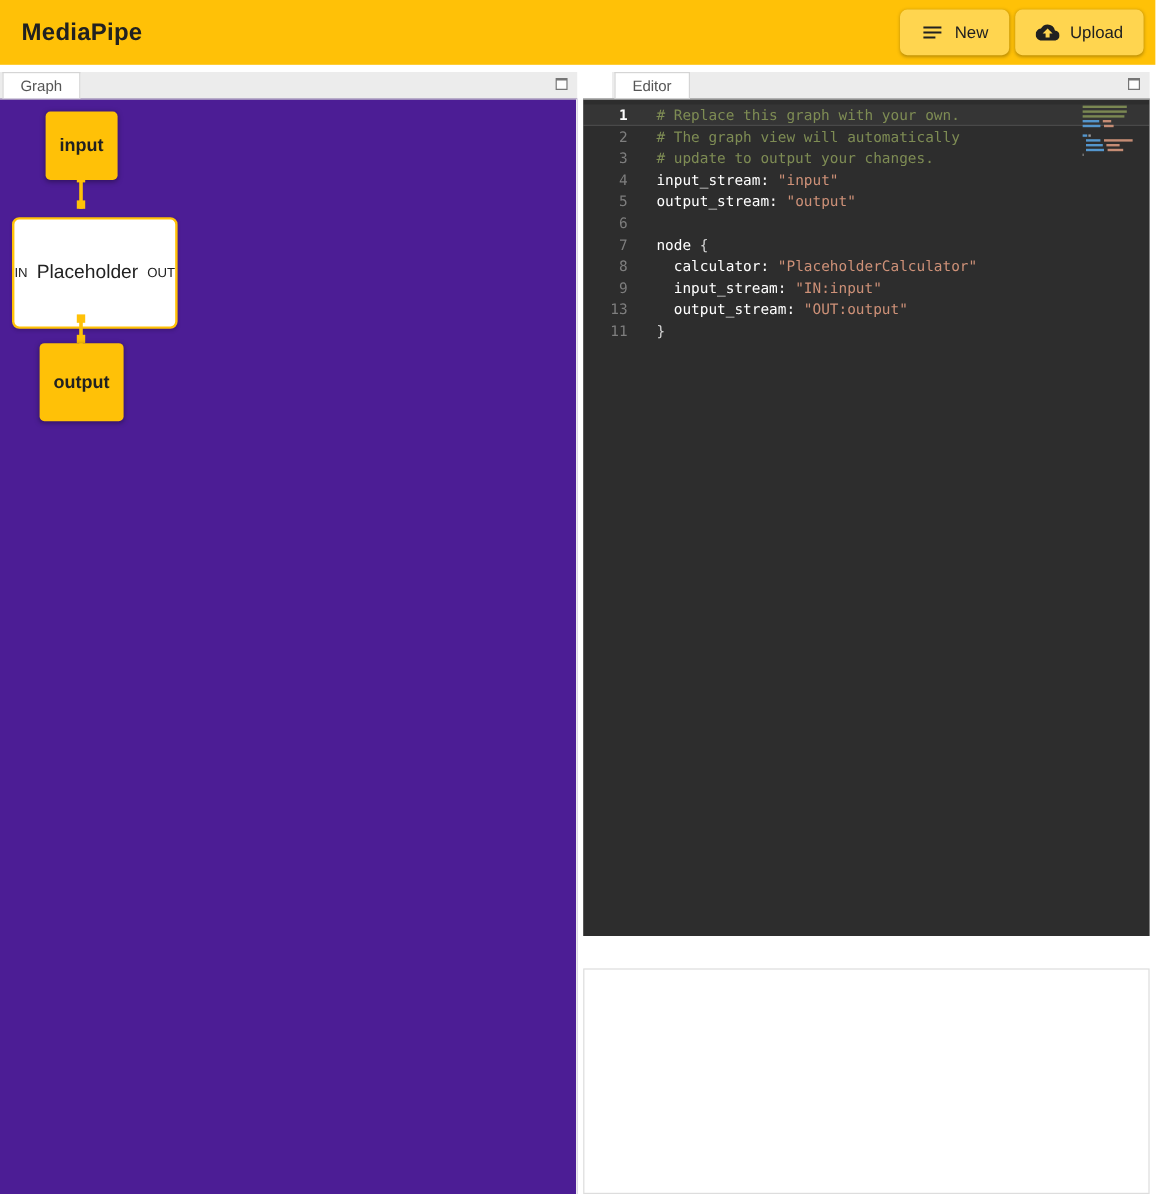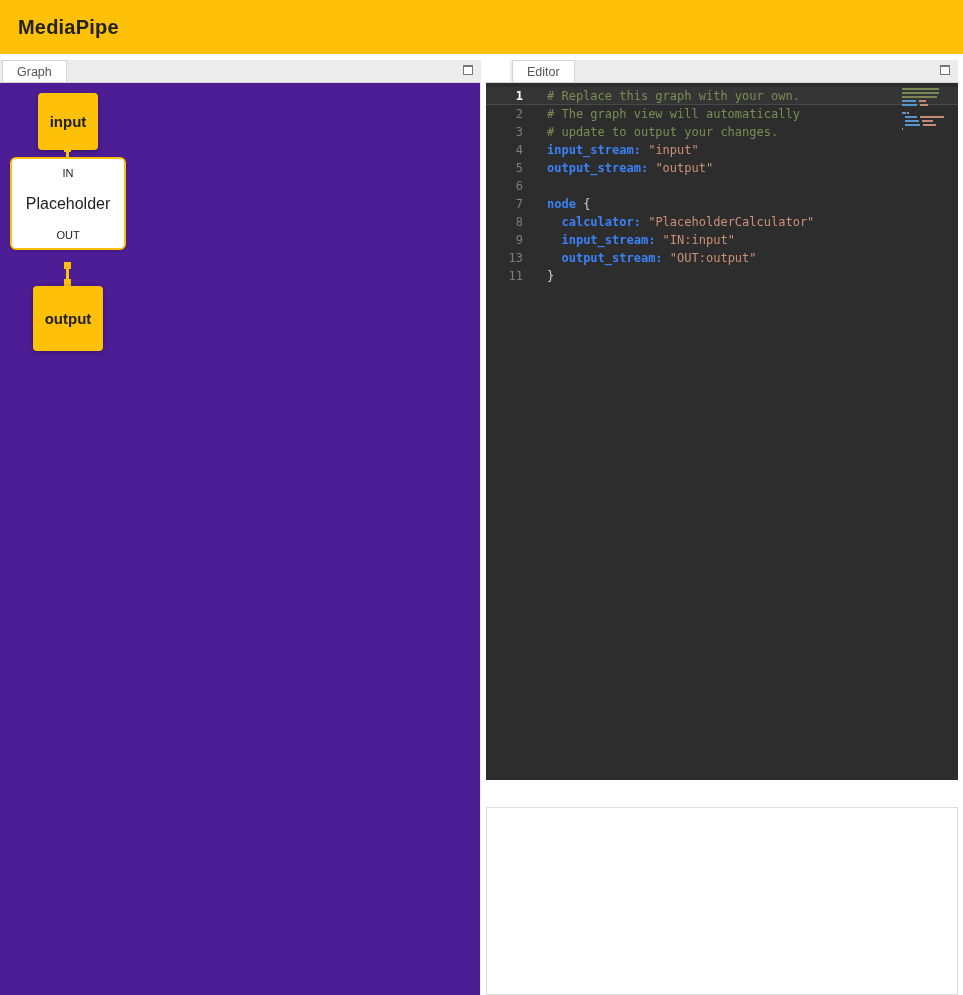--- a/index.html
+++ b/index.html
@@ -34,62 +34,76 @@
     border-right:1px solid #ececec; }
   .editor-content { background:#2D2D2D; border-top:1px solid #d5d5d5; overflow:hidden; }
   .feedback-content { background:#ffffff; border:1px solid #ddd; }
 
   
   .gnode { position:absolute; background:#FFC107; border-radius:4px;
     box-shadow:0 1px 4px rgba(0,0,0,.35); display:flex; align-items:center;
     justify-content:center; font-size:15px; font-weight:bold; color:#212121; cursor:pointer; }
   .input-node  { left:38px; top:10px;  width:60px; height:57px; }
   .output-node { left:33px; top:203px; width:70px; height:65px; }
-  .pnode { position:absolute; left:10px; top:74px; width:116px; height:93px;
+  .pnode { position:absolute; left:10px; top:98px; width:138px; height:93px;
     background:#fff; border:2px solid #FFC107; border-radius:6px;
-    box-shadow:0 1px 3px rgba(0,0,0,.15); display:flex; flex-direction:column;
+    box-shadow:0 1px 3px rgba(0,0,0,.15); display:flex; flex-direction:row;
     align-items:center; justify-content:space-between; padding:8px 0 7px; cursor:pointer; }
   .port  { font-size:11px; color:#212121; }
   .pname { font-size:16px; color:#212121; }
   .edge { position:absolute; width:3px; background:#FFC107; }
   .edge1 { left:66px; top:64px;  height:27px; }
   .edge2 { left:66px; top:182px; height:22px; }
   .edge-dot { position:absolute; width:7px; height:7px; background:#FFC107; }
   .dot1 { left:64px; top:62px; }  .dot2 { left:64px; top:84px; }
   .dot3 { left:64px; top:179px; } .dot4 { left:64px; top:196px; }
 
   
   .code-area { position:absolute; left:0; right:0; top:0; bottom:0; padding-top:4px;
     font-family:"DejaVu Sans Mono", monospace; font-size:12px; line-height:18px; cursor:text; }
   .code-line { display:flex; height:18px; white-space:pre; }
   .line-num { width:37px; flex:0 0 37px; text-align:right; color:#7E7E7E; }
   .code-line.active { background:rgba(255,255,255,.04);
     box-shadow:inset 0 -1px 0 rgba(255,255,255,.10); }
   .code-line.active .line-num { color:#ffffff; font-weight:bold; }
   .line-content { padding-left:24px; }
   .tok-comment { color:#7E8C54; }
-  .tok-key     { color:#3b82f6;font-weight:bold; }
+  .tok-key     { color:#ffffff; }
   .tok-string  { color:#CE9178; }
   .tok-plain   { color:#D4D4D4; }
 
   
   .minimap { position:absolute; top:4px; right:14px; width:42px; overflow:hidden; cursor:pointer; }
   .mm-line { height:3px; margin-bottom:1px; display:flex; gap:1px; align-items:center; }
   .mm-seg { height:2px; display:inline-block; flex:0 0 auto; }
   .mm-comment { background:rgba(126,140,84,.95); }
   .mm-key     { background:rgba(86,156,214,.95); }
   .mm-string  { background:rgba(206,145,120,.95); }
   .mm-plain   { background:rgba(212,212,212,.65); }
   .mm-space   { background:transparent; }
 </style>
 </head>
 <body>
 
 <header class="header">
   <div class="app-title">MediaPipe</div>
+  <div class="header-buttons">
+    <button class="hbtn">
+      <svg viewBox="0 0 24 24">
+          <path d="M3 18h12v-2H3v2zM3 6v2h18V6H3zm0 7h18v-2H3v2z"></path>
+        </svg>
+      <span>New</span>
+    </button>
+    <button class="hbtn">
+      <svg viewBox="0 0 24 24">
+          <path d="M19.35 10.04A7.49 7.49 0 0 0 12 4C9.11 4 6.6 5.64 5.35 8.04A5.994 5.994 0 0 0 0 14c0 3.31 2.69 6 6 6h13c2.76 0 5-2.24 5-5 0-2.64-2.05-4.78-4.65-4.96zM14 13v4h-4v-4H7l5-5 5 5h-3z"></path>
+        </svg>
+      <span>Upload</span>
+    </button>
+  </div>
 </header>
 
 <section class="panel graph-panel">
   <div class="tabbar">
     <div class="tab">
       <span>Graph</span>
     </div>
     <div class="popout"></div>
   </div>
   <div class="panel-content graph-content">

